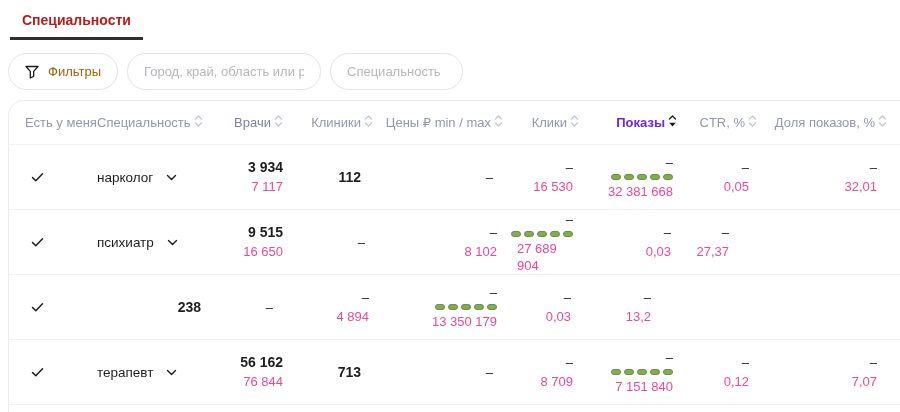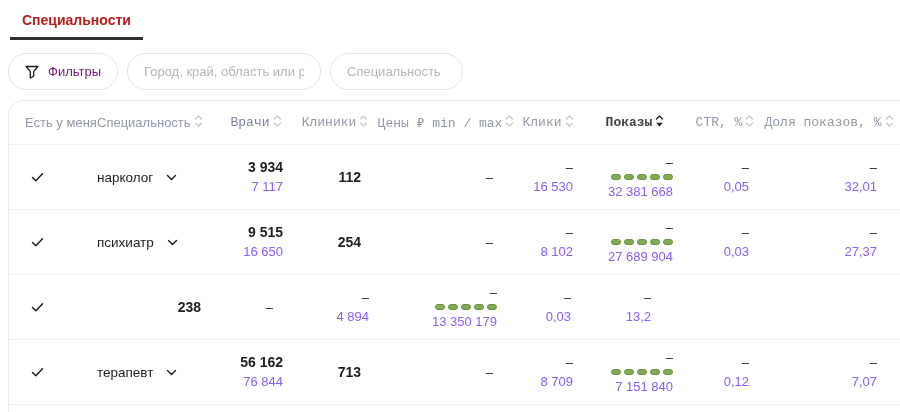--- a/index.html
+++ b/index.html
@@ -29,21 +29,21 @@
   .pill {
     height: 37px;
     border: 1px solid #e4e4e9;
     border-radius: 19px;
     display: flex;
     align-items: center;
     padding: 0 16px;
     font-size: 13px;
     background: #fff;
   }
-  .pill-btn { gap: 9px; cursor: pointer; font-weight: 500; color: #701a75; }
+  .pill-btn { gap: 9px; cursor: pointer; font-weight: 500; color: #a16207; }
   .pill-input { outline: none; color: #1c1c1e; font-family: inherit; }
   .pill-input::placeholder { color: #b6b6bb; }
 
   
   .table {
     position: absolute;
     left: 8px;
     top: 100px;
     width: 910px;
     height: 330px;
@@ -61,28 +61,28 @@
   .th {
     display: flex;
     align-items: center;
     font-size: 13px;
     color: #9397ac;
     white-space: nowrap;
     cursor: pointer;
     gap: 3px;
   }
   .th.left { justify-content: flex-start; }
-  .th.right { justify-content: center; font-family: Liberation Mono, monospace; }
+  .th.right { justify-content: flex-end; }
   .th-check { padding-left: 16px; cursor: default; }
   .th-spec { padding-left: 8px; }
   .th-doctors { padding-right: 14px; color: #7d81a1; }
   .th-clinics { padding-right: 16px; }
   .th-prices { padding-right: 14px; }
   .th-clicks { padding-right: 14px; }
-  .th-impr { padding-right: 16px; color: #404040; font-weight: 700; }
+  .th-impr { padding-right: 16px; color: #6d28d9; font-weight: 700; }
   .th-ctr { padding-right: 14px; }
   .th-share { padding-right: 32px; }
 
   .tr { height: 65px; border-bottom: 1px solid #f1f1f4; }
   .td {
     display: flex;
     flex-direction: column;
     align-items: flex-end;
     justify-content: center;
     gap: 2px;
@@ -94,21 +94,21 @@
   .td-doctors { padding-right: 14px; }
   .td-clinics { padding-right: 28px; }
   .td-prices { padding-right: 24px; }
   .td-clicks { padding-right: 20px; }
   .td-impr { padding-right: 20px; }
   .td-ctr { padding-right: 22px; }
   .td-share { padding-right: 42px; }
 
   .num-main { font-weight: 600; font-size: 14px; color: #1e1e20; }
   .dash-main { font-weight: 400; color: #1e1e20; }
-  .num-sub { color: #8b5cf6; font-size: 13px; }
+  .num-sub { color: #ec4899; font-size: 13px; }
   .spec-label { font-size: 13.5px; color: #1d1d1f; }
 
   .bar { display: flex; gap: 3px; padding: 1px 0; }
   .dash {
     width: 10px;
     height: 6px;
     border-radius: 3px;
     background: #82ab52;
     border: 1px solid #679343;
   }
@@ -280,23 +280,20 @@
       <span style="display:flex;">
         <svg width="11" height="7" viewBox="0 0 11 7">
               <path d="M1.5 1.5 L5.5 5.5 L9.5 1.5" fill="none" stroke="#1d1d1f" stroke-width="1.4" stroke-linecap="round" stroke-linejoin="round"></path>
             </svg>
       </span>
     </div>
     <div class="td td-doctors">
       <span class="num-main">9 515</span>
       <span class="num-sub">16 650</span>
     </div>
-    <div class="td td-clinics">
-      <span class="num-main">254</span>
-    </div>
     <div class="td td-prices">
       <span class="dash-main">–</span>
     </div>
     <div class="td td-clicks">
       <span class="dash-main">–</span>
       <span class="num-sub">8 102</span>
     </div>
     <div class="td td-impr">
       <span class="dash-main">–</span>
       <span class="bar">

